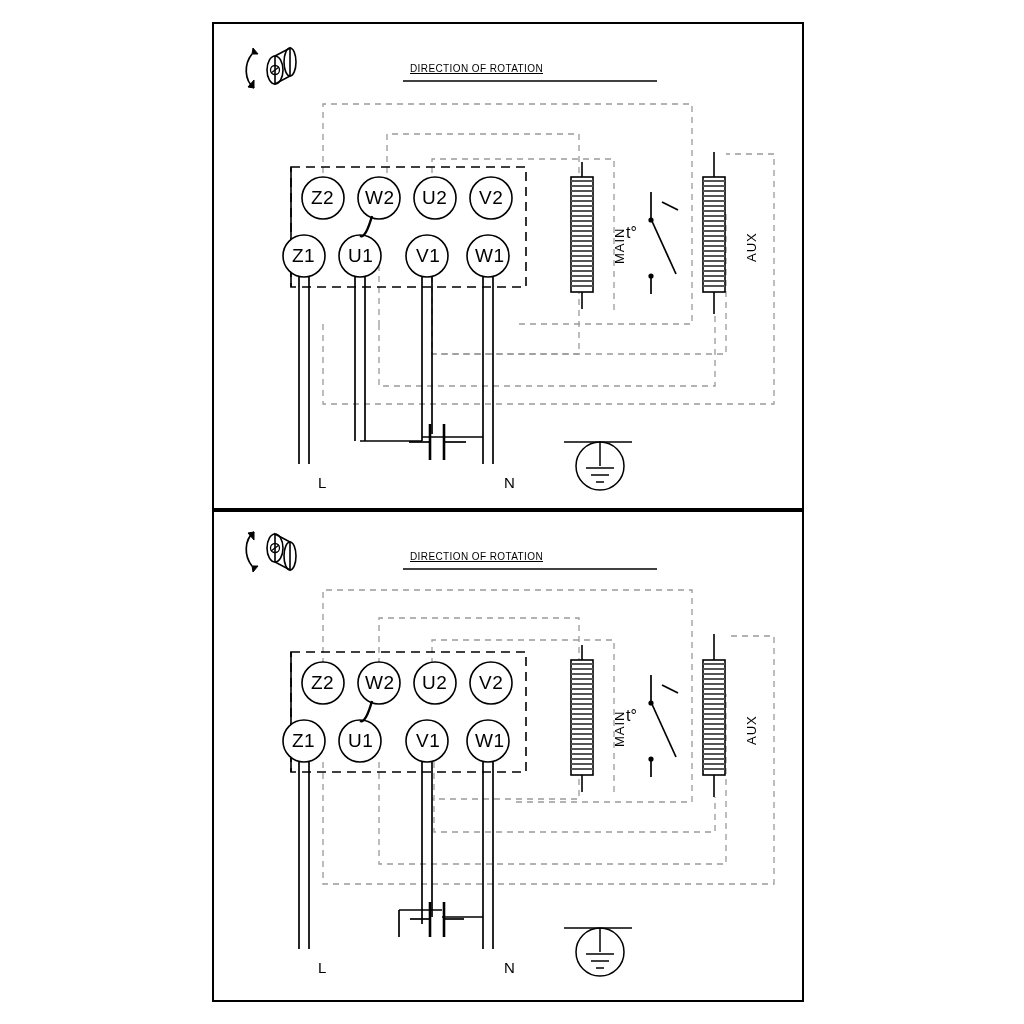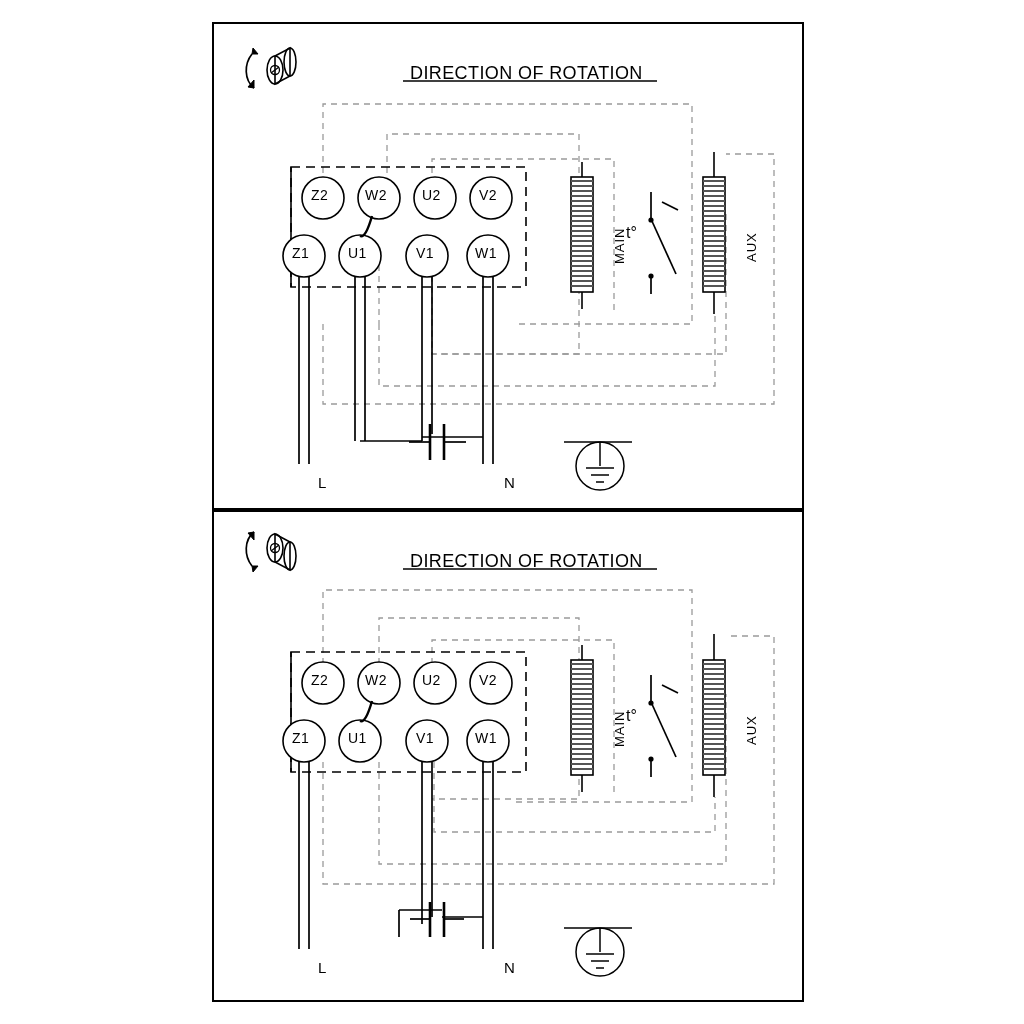--- a/index.html
+++ b/index.html
@@ -26,30 +26,31 @@
 
   .diagram-svg { position: absolute; left: 0; top: 0; }
 
   .label-text {
     position: absolute;
     font-family: "Liberation Sans", sans-serif;
     color: #000;
     white-space: nowrap;
   }
   .title-text {
-    font-size: 18px;
+    font-size: 10px;
     letter-spacing: 0.4px;
+    text-decoration: underline;
   }
   .vert-label {
     font-size: 13px;
     letter-spacing: 1px;
     transform-origin: 0 0;
   }
   .term-label {
-    font-size: 14px;
+    font-size: 19px;
     letter-spacing: 0.5px;
   }
   .line-label { font-size: 15px; }
   .deg-label { font-size: 16px; }
 </style>
 </head>
 <body>
 
 <div id="root">
 

